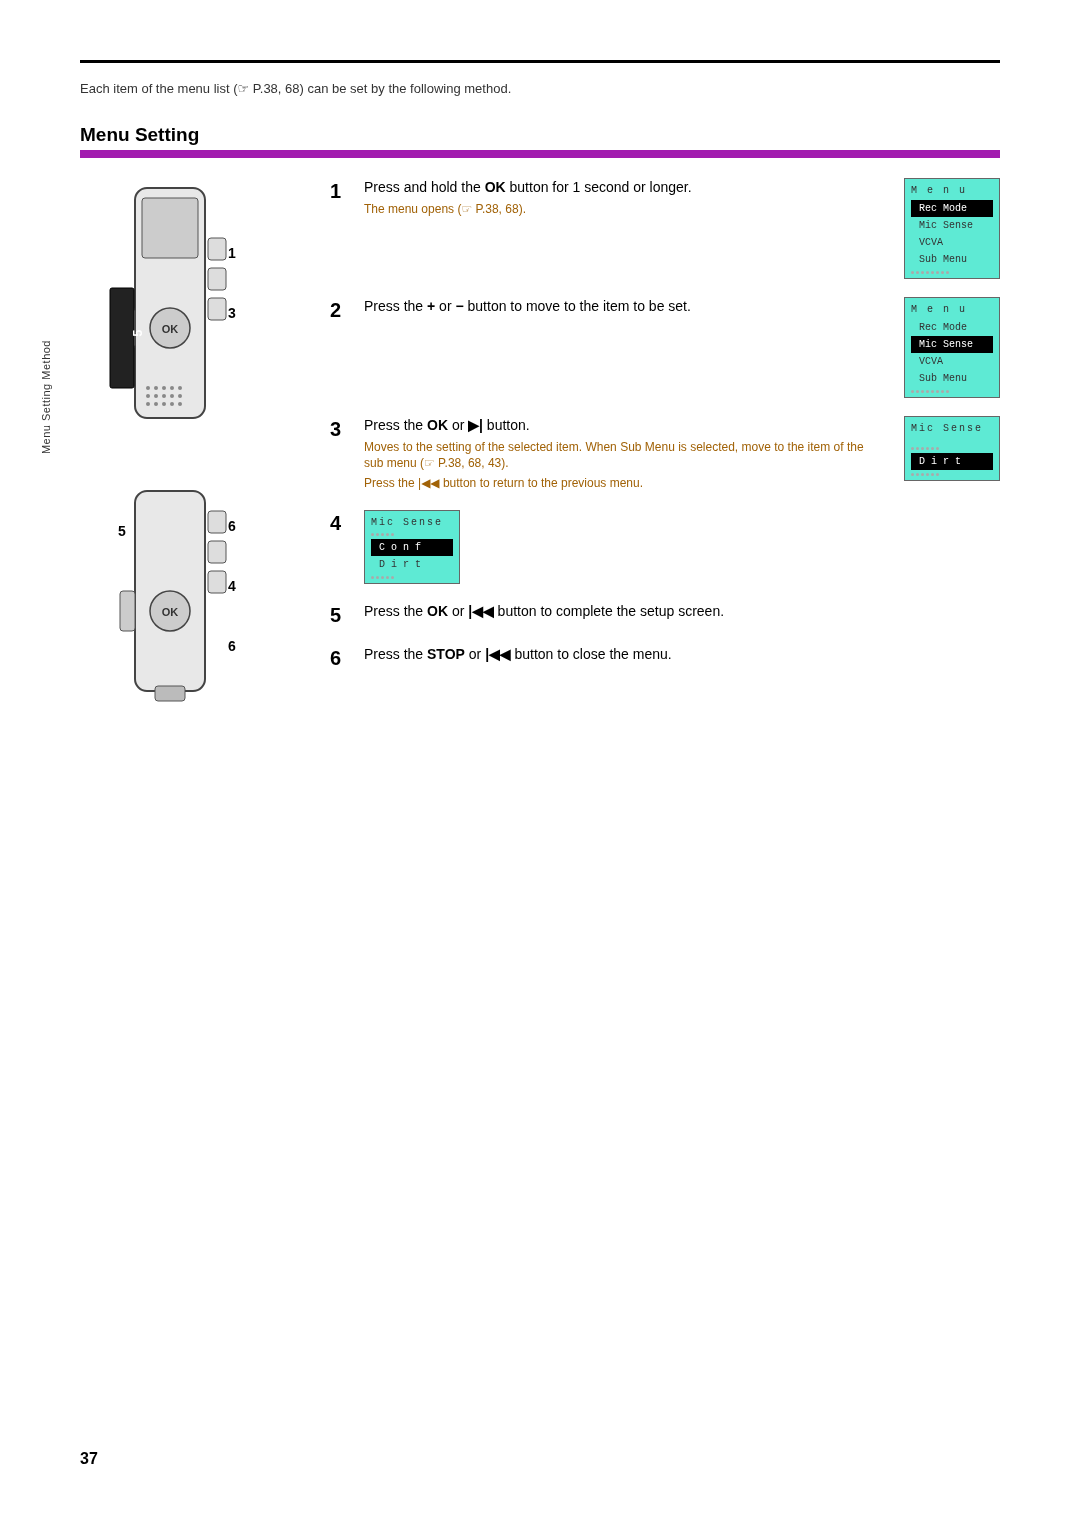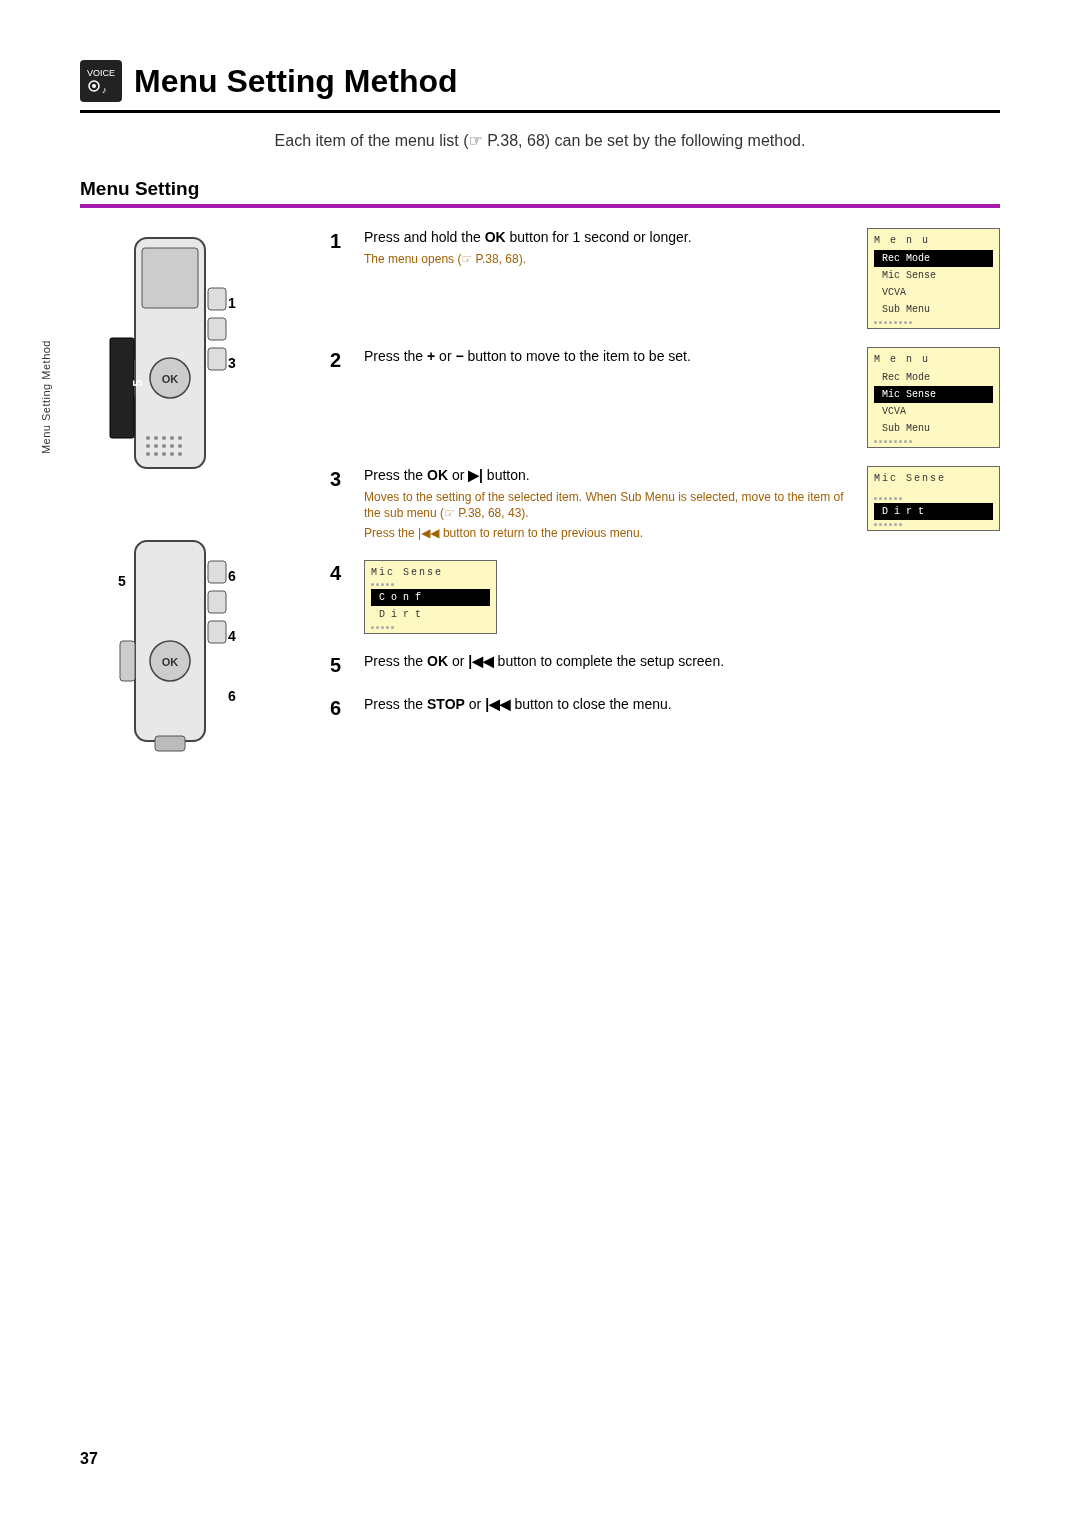--- a/index.html
+++ b/index.html
@@ -60,31 +60,30 @@
       color: #000;
     }
 
     .title-underline {
       height: 3px;
       background: #000;
       margin-bottom: 18px;
     }
 
     .subtitle-text {
-      font-size: 16px;
+      font-size: 13px;
       color: #333;
       margin-bottom: 28px;
-      text-align: center;
     }
 
     
     .section-heading {
       font-size: 19px;
       font-weight: bold;
-      border-bottom: 4px solid #a21caf;
+      border-bottom: 8px solid #a21caf;
       padding-bottom: 4px;
       margin-bottom: 20px;
     }
 
     
     .content-area {
       display: flex;
       gap: 30px;
     }
 
@@ -149,23 +148,23 @@
       align-items: flex-start;
       gap: 20px;
     }
 
     .step-text-part {
       flex: 1;
     }
 
     .screen-box {
       flex-shrink: 0;
-      width: 133px;
+      width: 96px;
       border: 1px solid #666;
-      background: #fef9c3;
+      background: #5eead4;
       padding: 4px 6px;
       font-size: 10px;
       font-family: 'Courier New', monospace;
       line-height: 1.5;
       position: relative;
     }
 
     .screen-box .menu-header {
       font-size: 10px;
       letter-spacing: 2px;
@@ -204,31 +203,20 @@
       font-family: Arial, sans-serif;
     }
   </style>
 </head>
 <body>
 
 <div class="page-container">
 
   <div class="sidebar-label">Menu Setting Method</div>
 
-  <div class="title-section">
-
-    <svg class="title-icon" viewBox="0 0 42 42" xmlns="http://www.w3.org/2000/svg">
-      <rect x="0" y="0" width="42" height="42" rx="4" fill="#222"></rect>
-      <text x="21" y="16" text-anchor="middle" fill="white" font-size="9" font-family="Arial">VOICE</text>
-      <circle cx="14" cy="26" r="5" fill="none" stroke="white" stroke-width="1.5"></circle>
-      <circle cx="14" cy="26" r="2" fill="white"></circle>
-      <text x="22" y="33" text-anchor="start" fill="white" font-size="9" font-family="Arial">♪</text>
-    </svg>
-    <h1 class="main-title">Menu Setting Method</h1>
-  </div>
   <div class="title-underline"></div>
 
   <p class="subtitle-text">Each item of the menu list (☞ P.38, 68) can be set by the following method.</p>
 
   <h2 class="section-heading">Menu Setting</h2>
 
   <div class="content-area">
 
     <div class="device-column">
 

